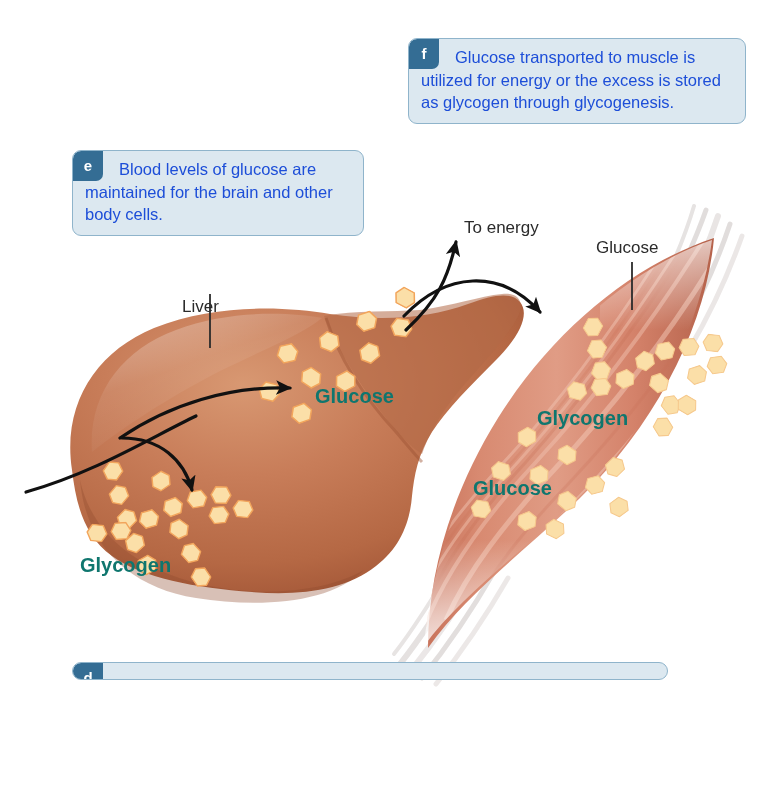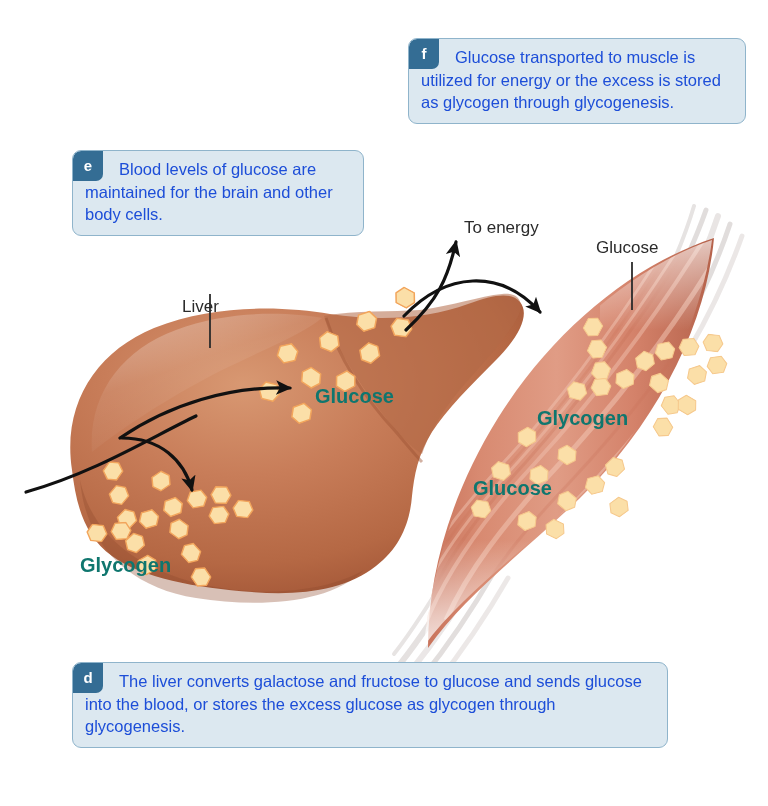--- a/index.html
+++ b/index.html
@@ -334,21 +334,20 @@
   <div class="callout" style="left:72px; top:150px; width:292px;">
     <div class="inner">
       <span class="badge">e</span>
       <div class="ctext"><span class="indent"></span><span>Blood levels of glucose are maintained for the brain and other body cells.</span></div>
     </div>
   </div>
 
   <div class="callout" style="left:72px; top:662px; width:596px;">
     <div class="inner">
       <span class="badge">d</span>
-      <div class="ctext"><span class="indent"></span><span>The liver converts galactose and fructose to glucose and sends glucose into the blood, or stores the excess glucose as glycogen through glycogenesis.</span></div>
     </div>
   </div>
 
   <div class="label" style="left:182px; top:272px;margin-top:25px;">Liver</div>
 
   <div class="label" style="left:596px; top:238px;">Glucose</div>
 
   <div class="label" style="left:464px; top:218px;">To energy</div>
 
   <div class="label bold" style="left:315px; top:385px;">Glucose</div>

